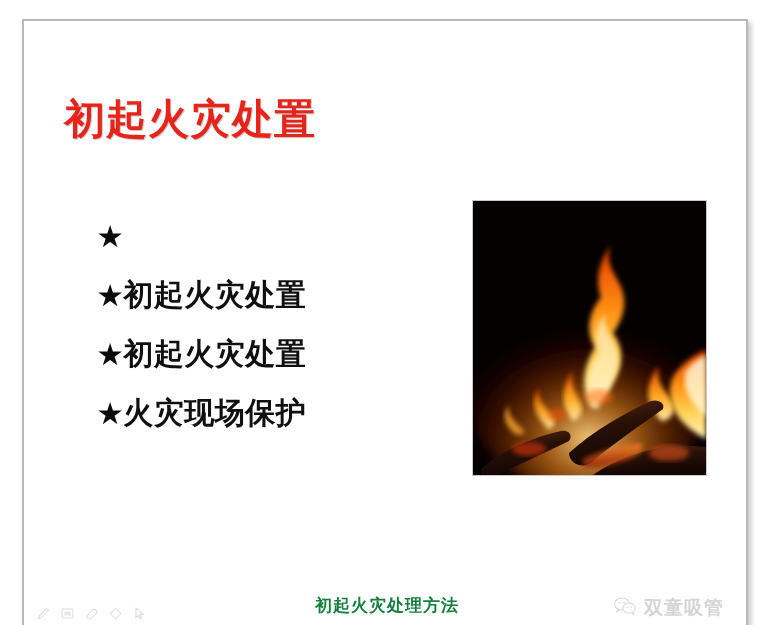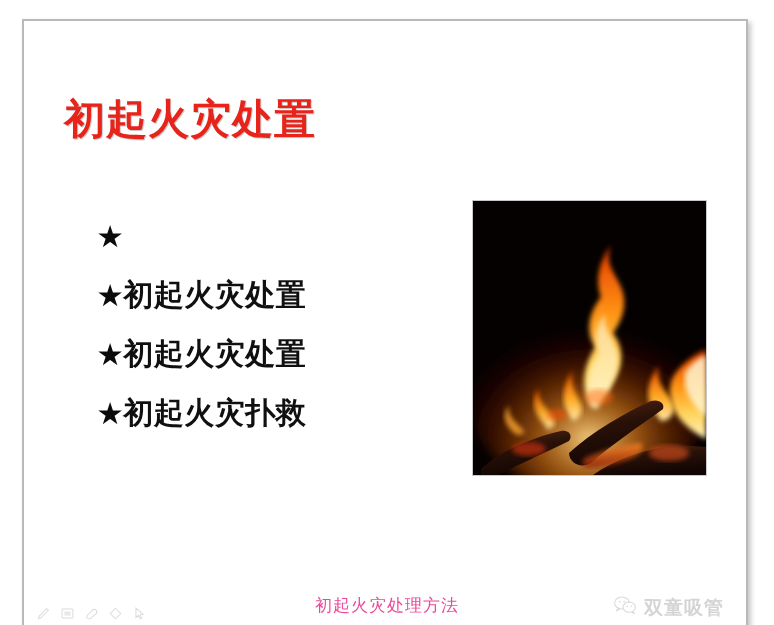--- a/index.html
+++ b/index.html
@@ -107,21 +107,21 @@
     display: block;
   }
   .tool-icon svg { display: block; }
 
   
   #watermark {
     position: absolute;
     right: 22px;
     bottom: 8px;
     display: flex;
-    align-items: flex-start;
+    align-items: center;
     gap: 7px;
     opacity: 0.42;
     margin-top: 8px;
   }
   #watermark-text {
     font-family: "DejaVu Sans", "Liberation Sans", sans-serif;
     font-size: 19px;
     font-weight: bold;
     color: #9b9b9b;
     letter-spacing: 1px;
@@ -130,22 +130,22 @@
 
   
   #caption {
     position: absolute;
     left: 0;
     top: 594px;
     width: 774px;
     text-align: center;
     font-family: "DejaVu Sans", "Liberation Sans", sans-serif;
     font-size: 17px;
-    font-weight: normal;
-    color: #ec4899;
+    font-weight: bold;
+    color: #15803d;
     letter-spacing: 1px;
   }
 </style>
 </head>
 <body>
 
 <div id="slide-viewer">
   <div id="slide-canvas">
 
     <div id="slide-title">初起火灾处置</div>
@@ -161,21 +161,21 @@
         <span class="bullet-text">初起火灾处置</span>
       </div>
 
       <div class="bullet-row">
         <span class="bullet-star">★</span>
         <span class="bullet-text">初起火灾处置</span>
       </div>
 
       <div class="bullet-row">
         <span class="bullet-star">★</span>
-        <span class="bullet-text">初起火灾扑救</span>
+        <span class="bullet-text">火灾现场保护</span>
       </div>
 
     </div>
 
     <div id="fire-photo">
       <svg width="233" height="274" viewBox="0 0 233 274" xmlns="http://www.w3.org/2000/svg" aria-hidden="true">
         <defs>
           <radialGradient id="glowCore" cx="50%" cy="72%" r="62%">
             <stop offset="0%" stop-color="#ffd98a" stop-opacity="0.95"></stop>
             <stop offset="35%" stop-color="#ff8a14" stop-opacity="0.55"></stop>

